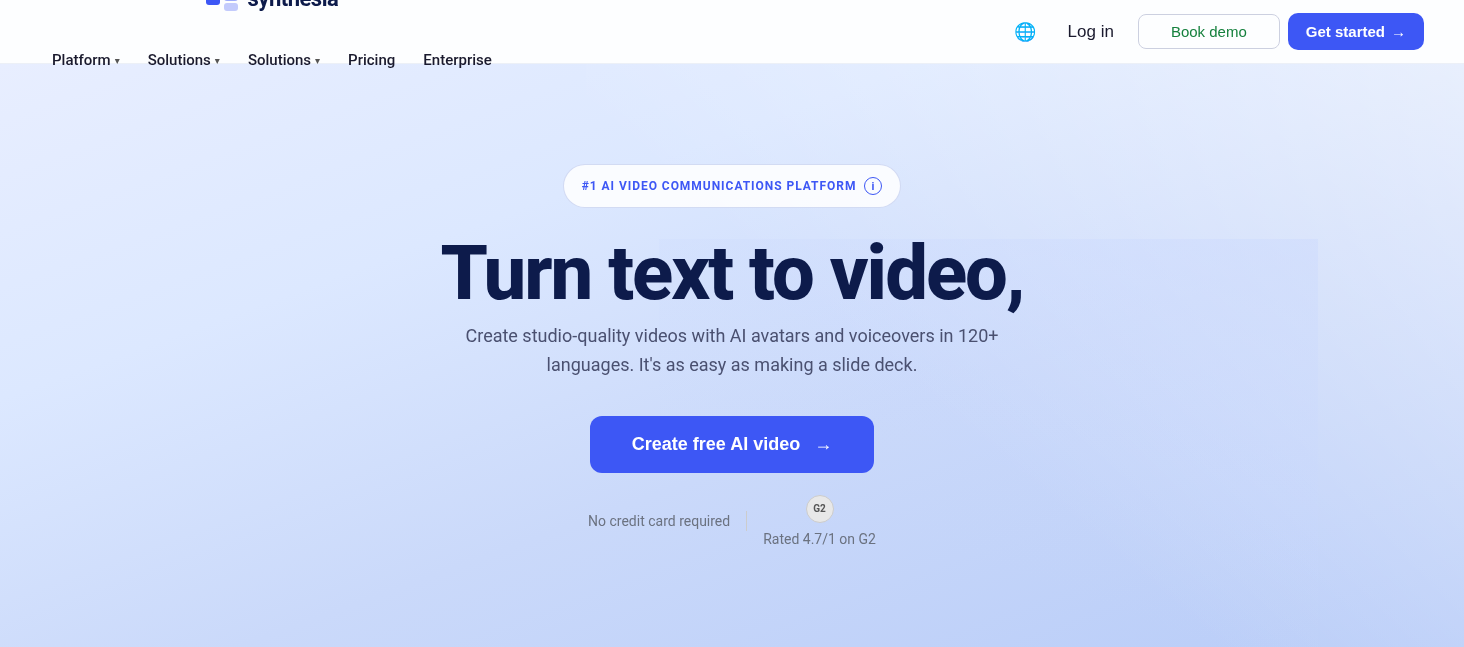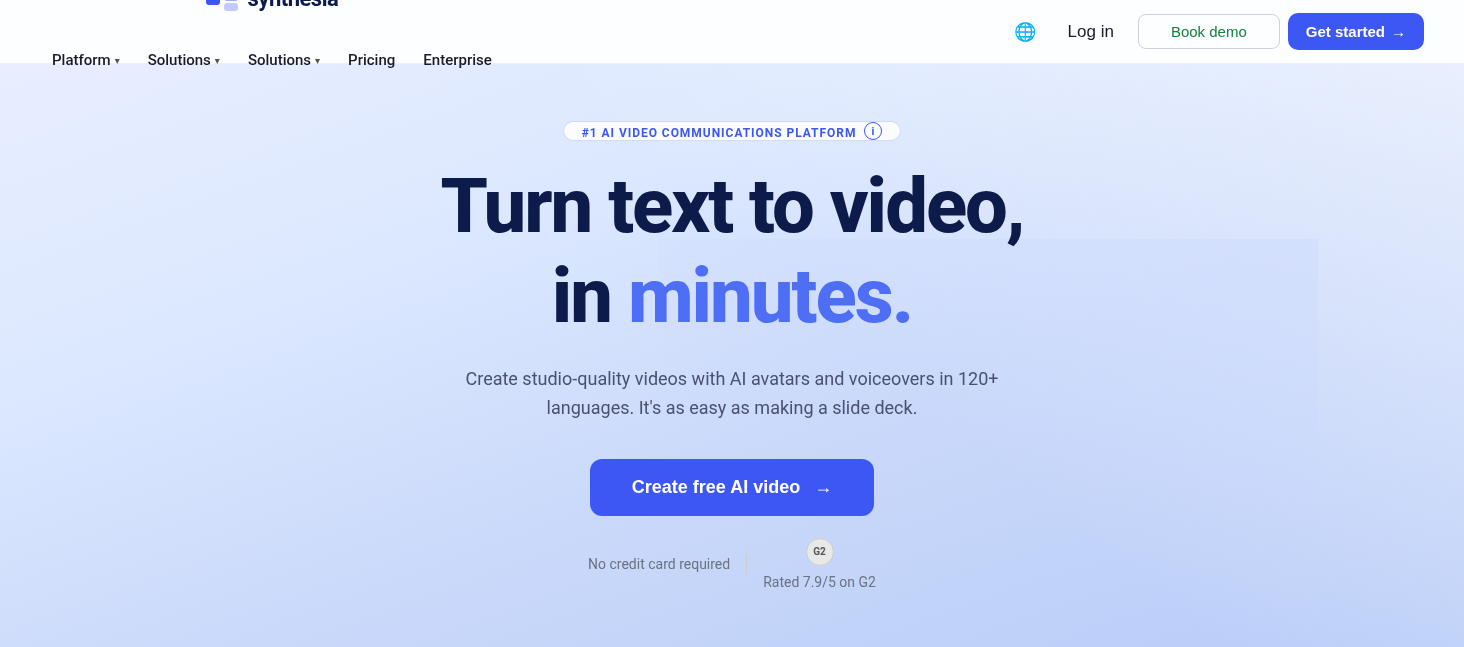--- a/index.html
+++ b/index.html
@@ -168,23 +168,23 @@
     .badge-container {
       display: flex;
       align-items: center;
       gap: 8px;
       margin-bottom: 24px;
       z-index: 1;
     }
 
     .badge {
       display: flex;
-      align-items: flex-end;
+      align-items: center;
       gap: 8px;
-      padding: 0 18px;
+      padding: 12px 18px;
       background: rgba(255,255,255,0.85);
       border: 1.5px solid rgba(200,210,240,0.8);
       border-radius: 100px;
       font-size: 12px;
       font-weight: 700;
       letter-spacing: 0.08em;
       color: #3d57f5;
     }
 
     .badge-info {
@@ -345,32 +345,29 @@
 
 <section class="hero">
   <div class="badge-container">
     <div class="badge">
       <span>#1 AI VIDEO COMMUNICATIONS PLATFORM</span>
       <div class="badge-info">i</div>
     </div>
   </div>
 
   <h1 class="hero-heading">Turn text to video,</h1>
-  <h1 class="hero-heading-line2">
-    <span>in </span><span class="highlight">minutes.</span>
-  </h1>
 
   <p class="hero-sub">Create studio-quality videos with AI avatars and voiceovers in 120+ languages. It's as easy as making a slide deck.</p>
 
   <button class="cta-btn">
     <span>Create free AI video</span>
     <span>→</span>
   </button>
 
   <div class="trust-row">
     <span class="no-cc">No credit card required</span>
     <div class="divider-vert"></div>
     <div class="g2-badge">
       <div class="g2-icon">G2</div>
-      <span class="g2-text">Rated 7.9/5 on G2</span>
+      <span class="g2-text">Rated 4.7/1 on G2</span>
     </div>
   </div>
 </section>
 
 </body></html>

